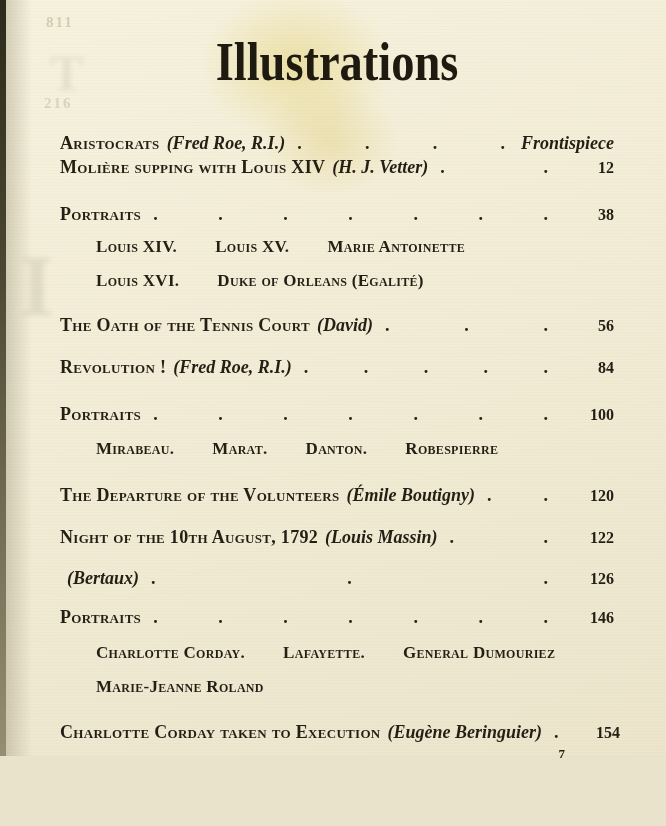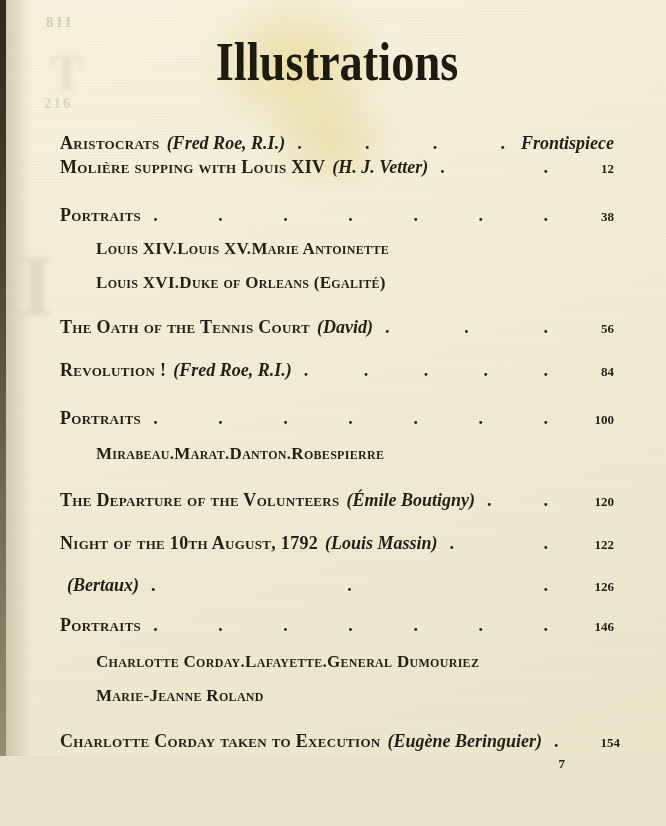--- a/index.html
+++ b/index.html
@@ -46,27 +46,27 @@
     margin:26px 0 0 0;text-align:center;font-weight:bold;
     font-size:54px;line-height:72px;letter-spacing:0px;color:#1f1a10;
   }
   .title .tx{display:inline-block;transform:scaleX(0.86);transform-origin:center;}
 
   .row{display:flex;align-items:baseline;font-size:18px;line-height:22px;font-weight:bold;}
   .t{font-variant:small-caps;letter-spacing:0.3px;white-space:nowrap;}
   .a{font-style:italic;margin-left:7px;white-space:nowrap;font-weight:bold;}
   .dots{flex:1;text-align-last:justify;padding:0 16px 0 12px;overflow:hidden;color:#241f15;}
   .dots.single{text-align-last:center;}
-  .pg{min-width:50px;text-align:right;white-space:nowrap;font-size:13px;}
+  .pg{min-width:50px;text-align:right;white-space:nowrap;font-size:16px;}
   .pg.it{font-style:italic;font-size:18px;}
 
   .note-row{display:block;text-align:right;font-variant:small-caps;font-weight:bold;
     font-size:10.5px;line-height:12px;letter-spacing:1px;}
 
-  .sub{display:flex;padding-left:36px;font-size:17px;line-height:20px;}
+  .sub{display:flex;gap:38px;padding-left:36px;font-size:17px;line-height:20px;}
   .si{font-variant:small-caps;letter-spacing:0.3px;white-space:nowrap;font-weight:bold;}
 
   .folio{text-align:right;padding-right:49px;font-size:13px;line-height:16px;font-weight:bold;}
 
   .r0{margin-top:34px}
   .note-row{margin-top:3px}
   .r2{margin-top:2px}
   .r3{margin-top:24px}
   .r4{margin-top:11px}
   .r5{margin-top:14px}

